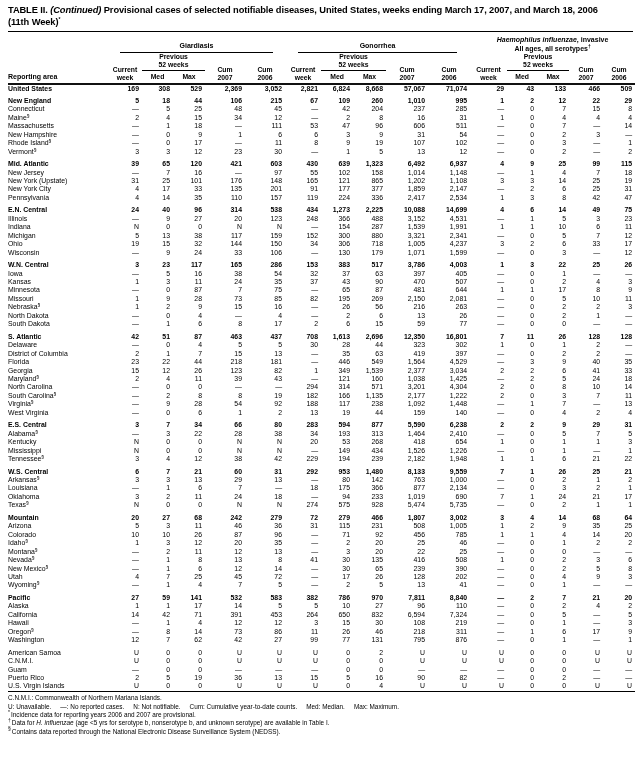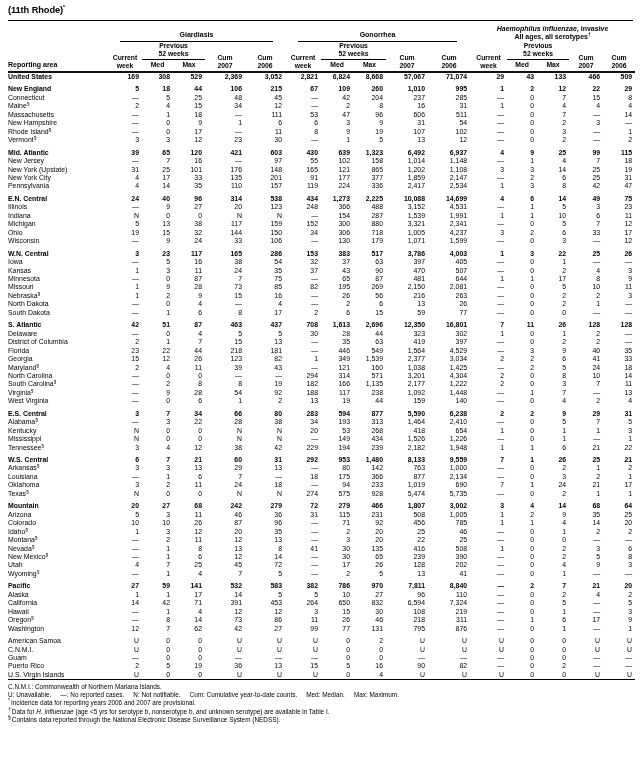--- a/index.html
+++ b/index.html
@@ -27,21 +27,22 @@
   .foot{font-size:6.4px;line-height:8.3px;padding-top:2.5px}
   .foot .abbr span{margin-right:9px}
   .foot sup{margin-right:1px}
 </style>
 </head>
 <body>
 
 <div class="page">
 
   <div class="title">
-    <div class="l2"><span>(11th Rhode)</span><sup>*</sup></div>
+    <div class="l1"><span>TABLE II.</span> <i>(Continued)</i> <span>Provisional cases of selected notifiable diseases, United States, weeks ending March 17, 2007, and March 18, 2006</span></div>
+    <div class="l2"><span>(11th Week)</span><sup>*</sup></div>
   </div>
 
   <table>
     <colgroup>
       <col style="width:100px">
         <col style="width:34px">
         <col style="width:31px">
         <col style="width:32px">
         <col style="width:40px">
         <col style="width:40px">

